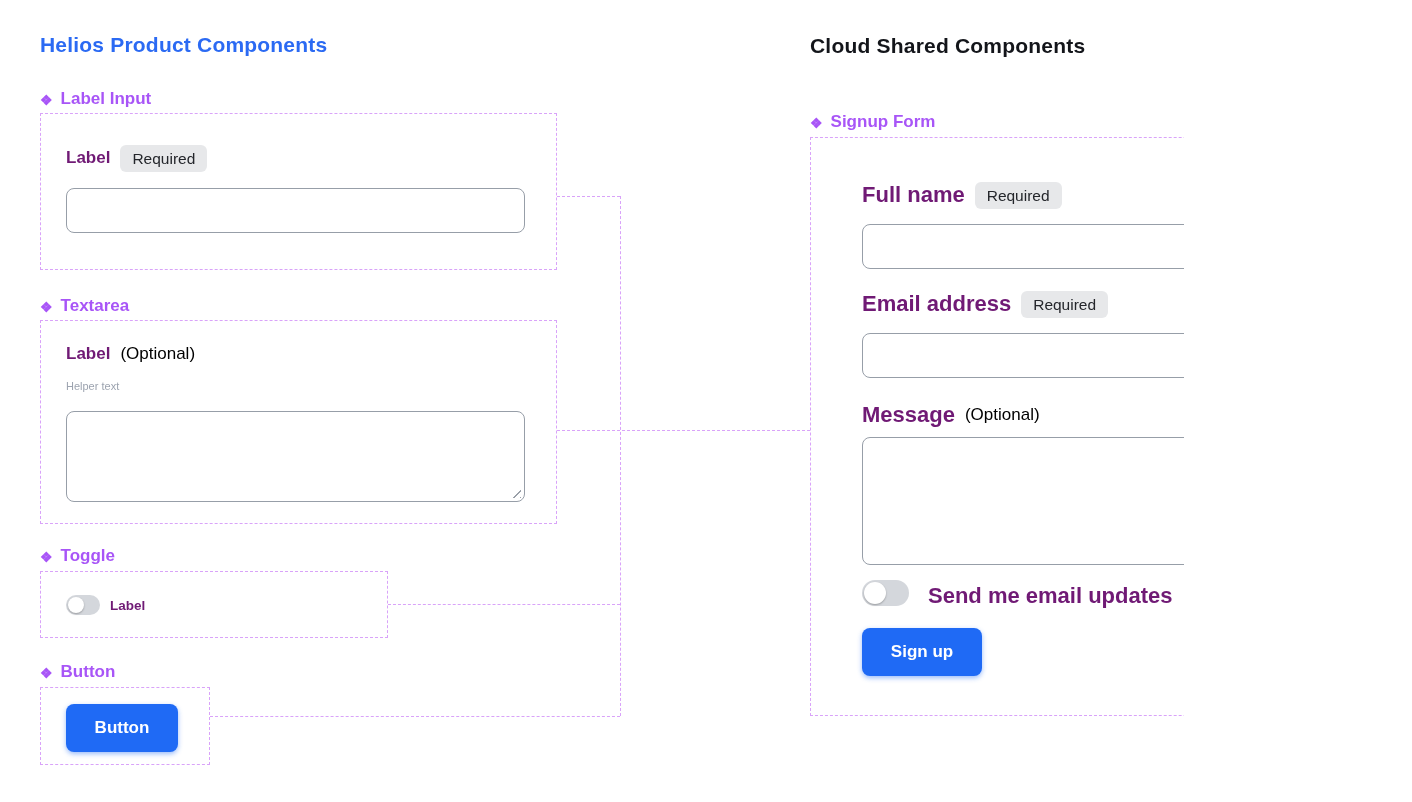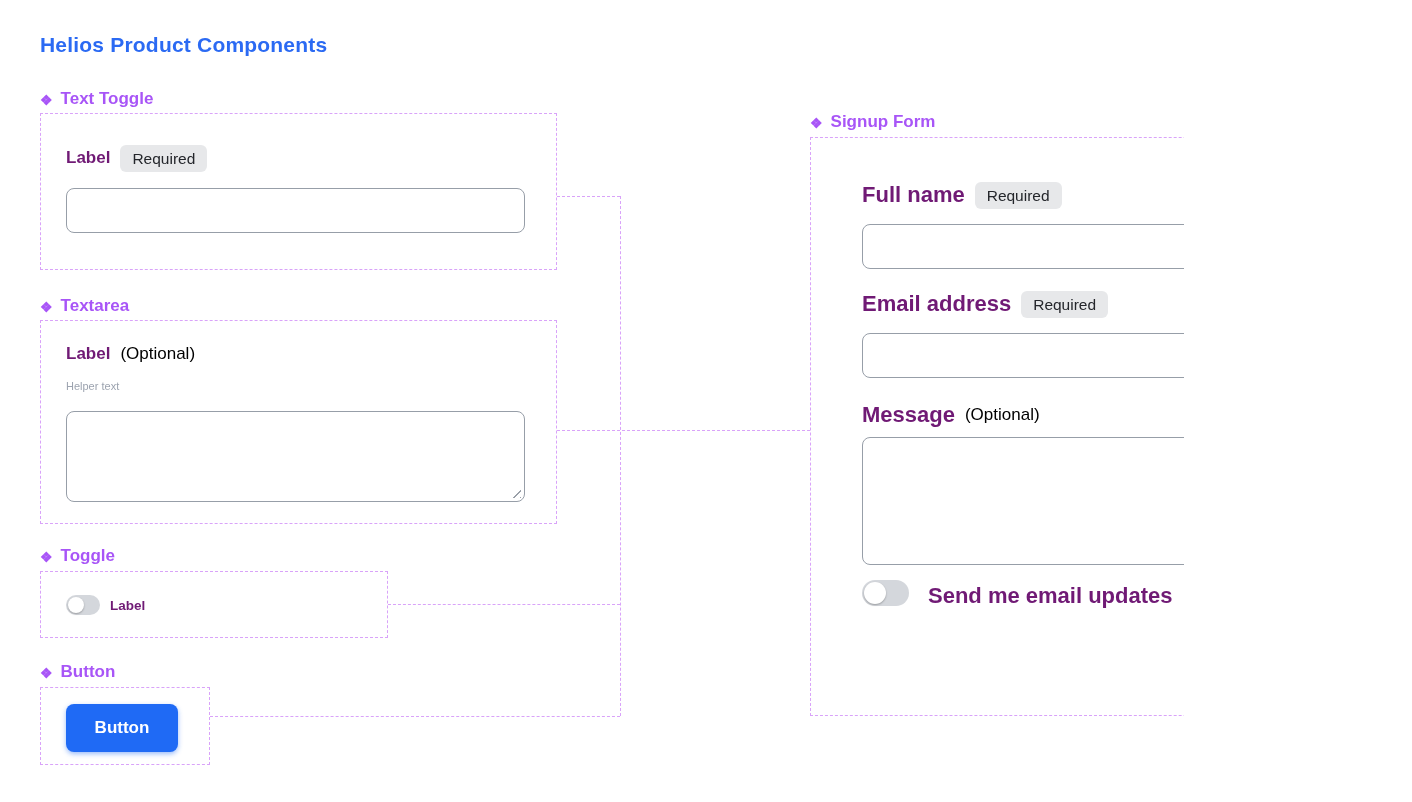--- a/index.html
+++ b/index.html
@@ -68,21 +68,21 @@
   <div class="connector h" style="left:557px;top:196px;width:63px"></div>
   <div class="connector v" style="left:620px;top:196px;height:520px"></div>
   <div class="connector h" style="left:557px;top:430px;width:253px"></div>
   <div class="connector h" style="left:388px;top:604px;width:232px"></div>
   <div class="connector h" style="left:210px;top:716px;width:410px"></div>
 
   <div class="page-title blue" style="left:40px;top:33px">Helios Product Components</div>
 
   <div class="sec-hdr" style="left:40px;top:89px">
     <span class="diamond">❖</span>
-    <span>Text Toggle</span>
+    <span>Label Input</span>
   </div>
   <div class="frame" style="left:40px;top:113px;width:517px;height:157px"></div>
   <div class="field-row" style="left:66px;top:145px">
     <span class="lbl">Label</span>
     <span class="badge">Required</span>
   </div>
   <input class="text-input" style="left: 66px; top: 188px; width: 459px; height: 45px;" type="text" value="">
 
   <div class="sec-hdr" style="left:40px;top:296px">
     <span class="diamond">❖</span>
@@ -109,20 +109,21 @@
   </div>
   <div class="abs lbl lbl-sm" style="left:110px;top:598px">Label</div>
 
   <div class="sec-hdr" style="left:40px;top:662px">
     <span class="diamond">❖</span>
     <span>Button</span>
   </div>
   <div class="frame" style="left:40px;top:687px;width:170px;height:78px"></div>
   <button class="btn btn-primary" style="left:66px;top:704px;width:112px;height:48px">Button</button>
 
+  <div class="page-title dark" style="left:810px;top:34px">Cloud Shared Components</div>
 
   <div class="sec-hdr" style="left:810px;top:112px">
     <span class="diamond">❖</span>
     <span>Signup Form</span>
   </div>
   <div class="frame" style="left:810px;top:137px;width:556px;height:579px"></div>
 
   <div class="field-row" style="left:862px;top:182px">
     <span class="lbl lbl-lg">Full name</span>
     <span class="badge">Required</span>
@@ -142,14 +143,15 @@
   <div class="textarea-wrap" style="left:862px;top:437px;width:459px;height:128px">
     <textarea class="text-area" value="" style=""></textarea>
     <div class="resize-handle"></div>
   </div>
 
   <div class="toggle lg" style="left:862px;top:580px">
     <div class="knob"></div>
   </div>
   <div class="abs lbl lbl-lg" style="left:928px;top:583px">Send me email updates</div>
 
+  <button class="btn btn-primary" style="left:862px;top:628px;width:120px;height:48px">Sign up</button>
 
 </div>
 
 </body></html>

